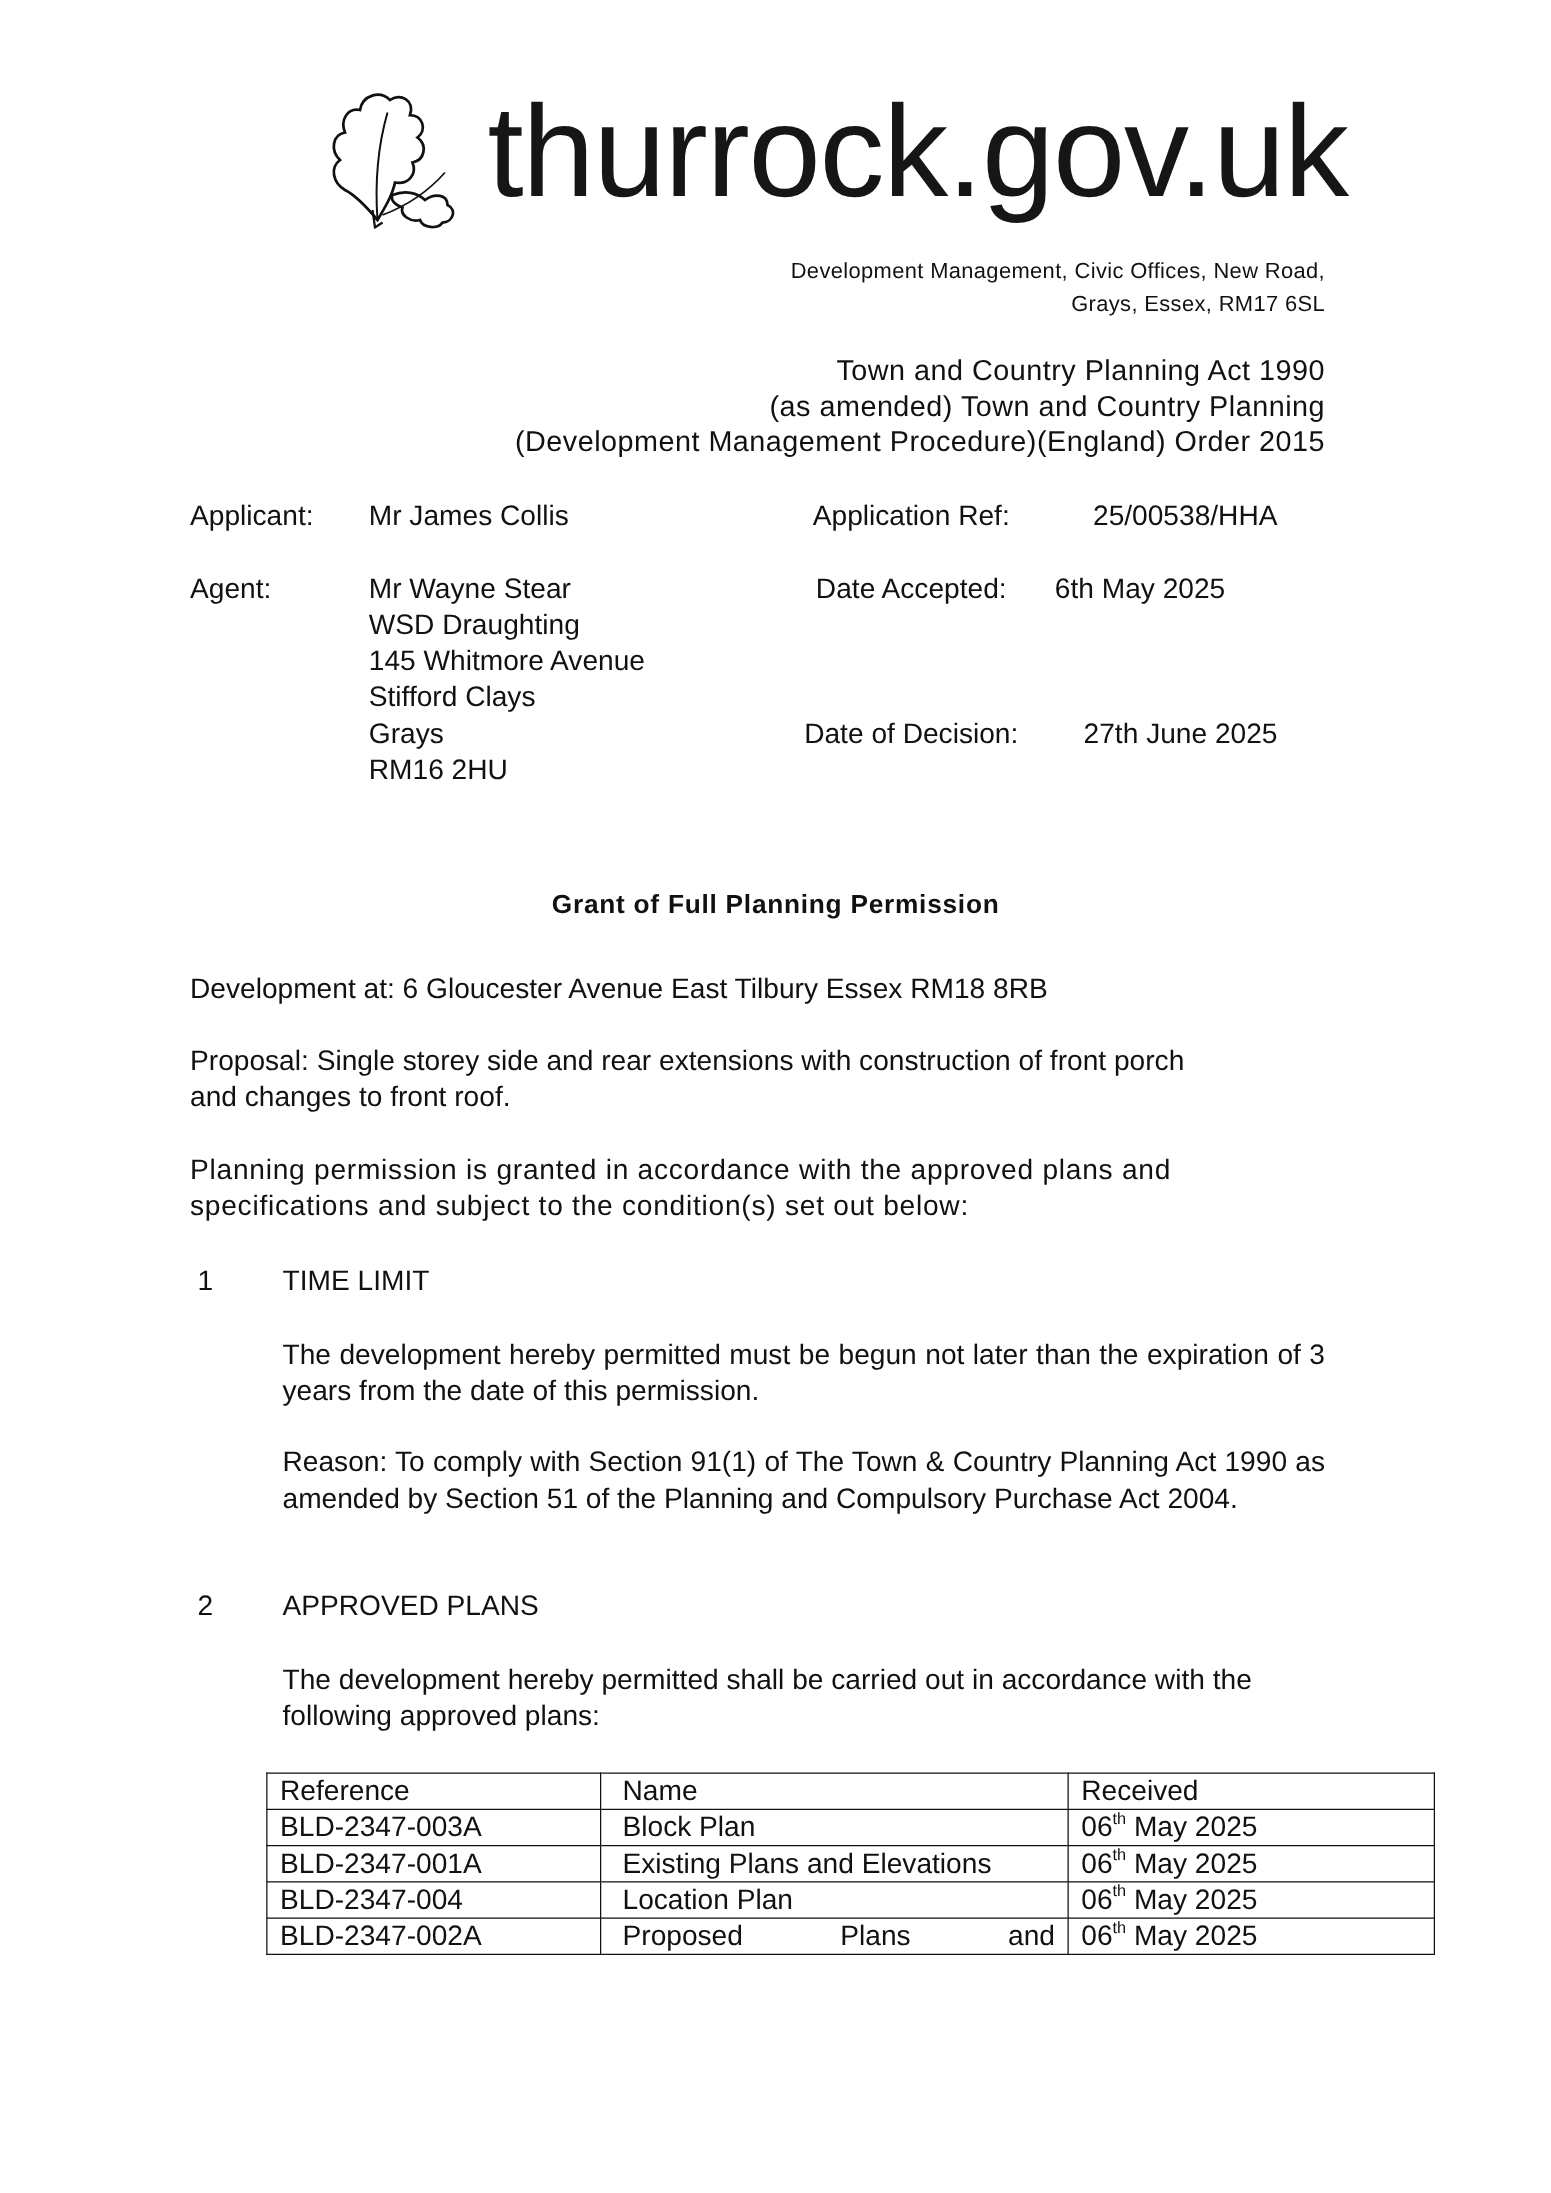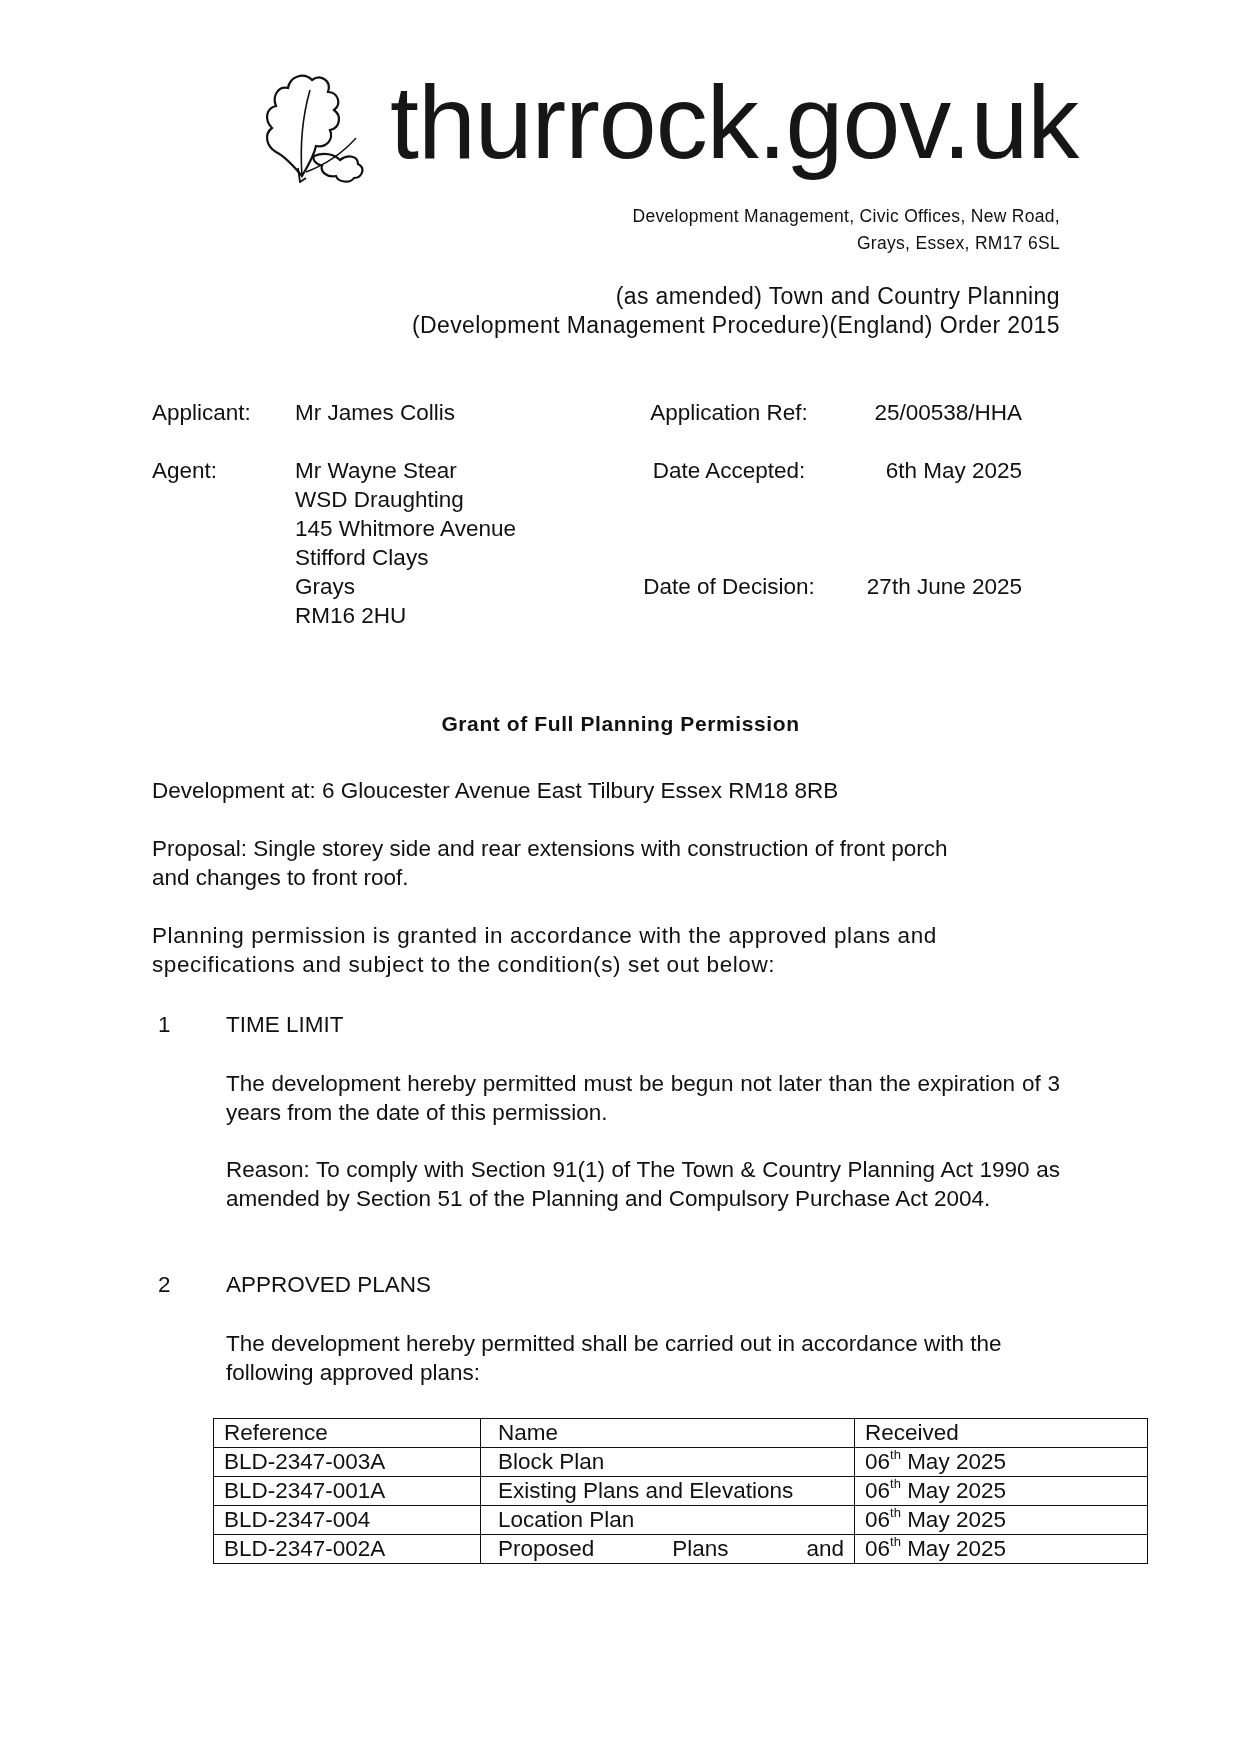--- a/index.html
+++ b/index.html
@@ -45,20 +45,21 @@
   </svg>
   <div class="logo-text">thurrock.gov.uk</div>
 </div>
 
 <div class="abs right addr">
   <div>Development Management, Civic Offices, New Road,</div>
   <div>Grays, Essex, RM17 6SL</div>
 </div>
 
 <div class="abs right act">
+  <div>Town and Country Planning Act 1990</div>
   <div>(as amended) Town and Country Planning</div>
   <div>(Development Management Procedure)(England) Order 2015</div>
 </div>
 
 <div class="abs meta lbl" style="top:398px;">Applicant:</div>
 <div class="abs meta val" style="top:398px;">Mr James Collis</div>
 
 <div class="abs meta lbl" style="top:456px;">Agent:</div>
 <div class="abs meta val" style="top:456px;">
   <div>Mr Wayne Stear</div>
@@ -66,21 +67,21 @@
   <div>145 Whitmore Avenue</div>
   <div>Stifford Clays</div>
   <div>Grays</div>
   <div>RM16 2HU</div>
 </div>
 
 <div class="abs meta rlbl" style="top:398px;">Application Ref:</div>
 <div class="abs meta rval" style="top:398px;">25/00538/HHA</div>
 
 <div class="abs meta rlbl" style="top:456px;">Date Accepted:</div>
-<div class="abs meta rval" style="top:456px;">6th May 2025</div>
+<div class="abs meta rval" style="top:456px;text-align:center;">6th May 2025</div>
 
 <div class="abs meta rlbl" style="top:572px;">Date of Decision:</div>
 <div class="abs meta rval" style="top:572px;">27th June 2025</div>
 
 <div class="abs title">Grant of Full Planning Permission</div>
 
 <div class="abs para" style="top:777px;">Development at: 6 Gloucester Avenue East Tilbury Essex RM18 8RB</div>
 
 <div class="abs para" style="top:835px;">
   <div>Proposal: Single storey side and rear extensions with construction of front porch</div>

